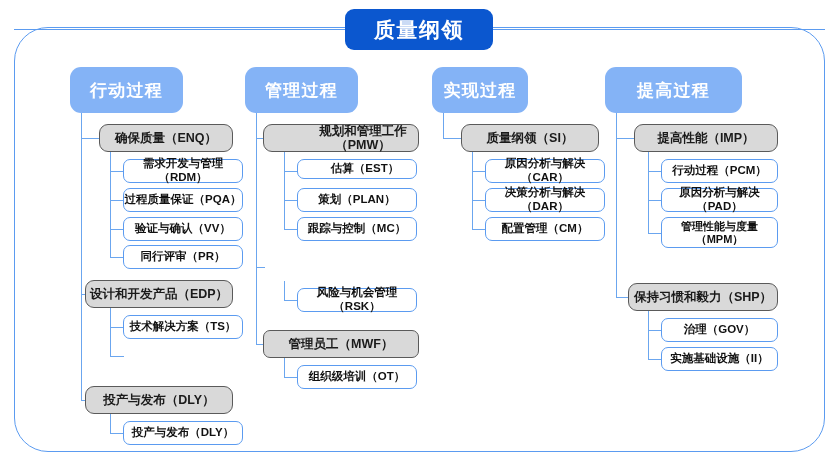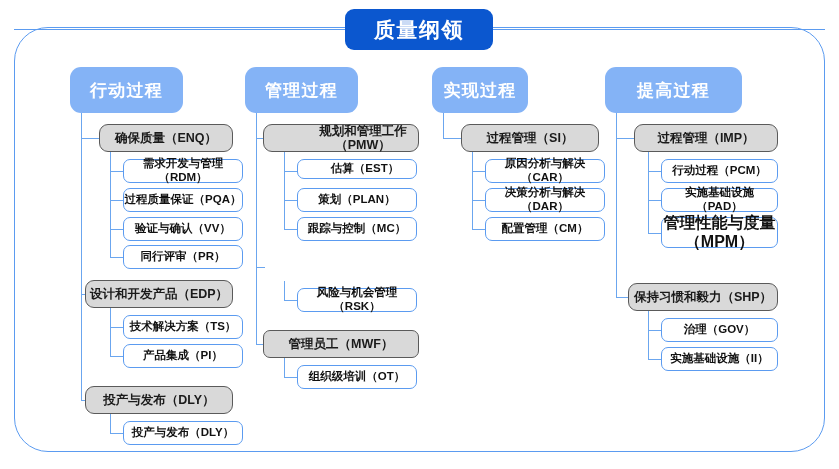--- a/index.html
+++ b/index.html
@@ -78,21 +78,21 @@
     border-radius:7px;
     color:#111111;
     font-size:11.5px;
     font-weight:700;
     display:flex;align-items:center;justify-content:center;
     box-sizing:border-box;
     text-align:center;
     line-height:1.18;
     z-index:4;
   }
-  .leaf.two-line{font-size:16px;}
+  .leaf.two-line{font-size:11px;}
 
   
   .ln{position:absolute;background:#6ba6ef;z-index:1;}
   .ln.v{width:1.3px;}
   .ln.h{height:1.3px;}
   .ln.title{background:#5b9bf0;height:1.4px;}
 </style>
 </head>
 <body>
 
@@ -126,21 +126,20 @@
   <div class="leaf" style="left:123px;top:245px;width:120px;height:24px;">同行评审（PR）</div>
 
   <div class="ln h" style="left:81px;top:294px;width:19px;"></div>
   <div class="grp" style="left:85px;top:280px;width:148px;height:28px;">设计和开发产品（EDP）</div>
   <div class="ln v" style="left:110px;top:308px;height:48px;"></div>
 
   <div class="ln h" style="left:110px;top:327px;width:14px;"></div>
   <div class="leaf" style="left:123px;top:315px;width:120px;height:24px;">技术解决方案（TS）</div>
 
   <div class="ln h" style="left:110px;top:356px;width:14px;"></div>
-  <div class="leaf" style="left:123px;top:344px;width:120px;height:24px;">产品集成（PI）</div>
 
   <div class="ln h" style="left:81px;top:400px;width:19px;"></div>
   <div class="grp" style="left:85px;top:386px;width:148px;height:28px;">投产与发布（DLY）</div>
   <div class="ln v" style="left:110px;top:414px;height:20px;"></div>
   <div class="ln h" style="left:110px;top:433px;width:14px;"></div>
   <div class="leaf" style="left:123px;top:421px;width:120px;height:24px;">投产与发布（DLY）</div>
 
   <div class="col-head" style="left:245px;top:67px;width:113px;">管理过程</div>
 
   <div class="ln v" style="left:256px;top:113px;height:232px;"></div>
@@ -166,45 +165,45 @@
   <div class="ln h" style="left:256px;top:344px;width:9px;"></div>
   <div class="grp" style="left:263px;top:330px;width:156px;height:28px;border-radius:7px;">管理员工（MWF）</div>
   <div class="ln v" style="left:284px;top:358px;height:20px;"></div>
   <div class="ln h" style="left:284px;top:377px;width:14px;"></div>
   <div class="leaf" style="left:297px;top:365px;width:120px;height:24px;">组织级培训（OT）</div>
 
   <div class="col-head" style="left:432px;top:67px;width:96px;">实现过程</div>
 
   <div class="ln v" style="left:443px;top:113px;height:26px;"></div>
   <div class="ln h" style="left:443px;top:138px;width:19px;"></div>
-  <div class="grp" style="left:461px;top:124px;width:138px;height:28px;">过程管理（SI）</div>
+  <div class="grp" style="left:461px;top:124px;width:138px;height:28px;">质量纲领（SI）</div>
   <div class="ln v" style="left:472px;top:152px;height:77px;"></div>
 
   <div class="ln h" style="left:472px;top:171px;width:14px;"></div>
   <div class="leaf" style="left:485px;top:159px;width:120px;height:24px;">原因分析与解决（CAR）</div>
 
   <div class="ln h" style="left:472px;top:200px;width:14px;"></div>
   <div class="leaf" style="left:485px;top:188px;width:120px;height:24px;">决策分析与解决（DAR）</div>
 
   <div class="ln h" style="left:472px;top:229px;width:14px;"></div>
   <div class="leaf" style="left:485px;top:217px;width:120px;height:24px;">配置管理（CM）</div>
 
   <div class="col-head" style="left:605px;top:67px;width:137px;">提高过程</div>
 
   <div class="ln v" style="left:616px;top:113px;height:185px;"></div>
 
   <div class="ln h" style="left:616px;top:138px;width:19px;"></div>
-  <div class="grp" style="left:634px;top:124px;width:144px;height:28px;">过程管理（IMP）</div>
+  <div class="grp" style="left:634px;top:124px;width:144px;height:28px;">提高性能（IMP）</div>
   <div class="ln v" style="left:648px;top:152px;height:82px;"></div>
 
   <div class="ln h" style="left:648px;top:171px;width:14px;"></div>
   <div class="leaf" style="left:661px;top:159px;width:117px;height:24px;">行动过程（PCM）</div>
 
   <div class="ln h" style="left:648px;top:200px;width:14px;"></div>
-  <div class="leaf" style="left:661px;top:188px;width:117px;height:24px;">实施基础设施（PAD）</div>
+  <div class="leaf" style="left:661px;top:188px;width:117px;height:24px;">原因分析与解决（PAD）</div>
 
   <div class="ln h" style="left:648px;top:233px;width:14px;"></div>
   <div class="leaf two-line" style="left:661px;top:217px;width:117px;height:31px;white-space:pre-line;">管理性能与度量
 （MPM）</div>
 
   <div class="ln h" style="left:616px;top:297px;width:19px;"></div>
   <div class="grp" style="left:628px;top:283px;width:150px;height:28px;">保持习惯和毅力（SHP）</div>
   <div class="ln v" style="left:648px;top:311px;height:48px;"></div>
 
   <div class="ln h" style="left:648px;top:330px;width:14px;"></div>

